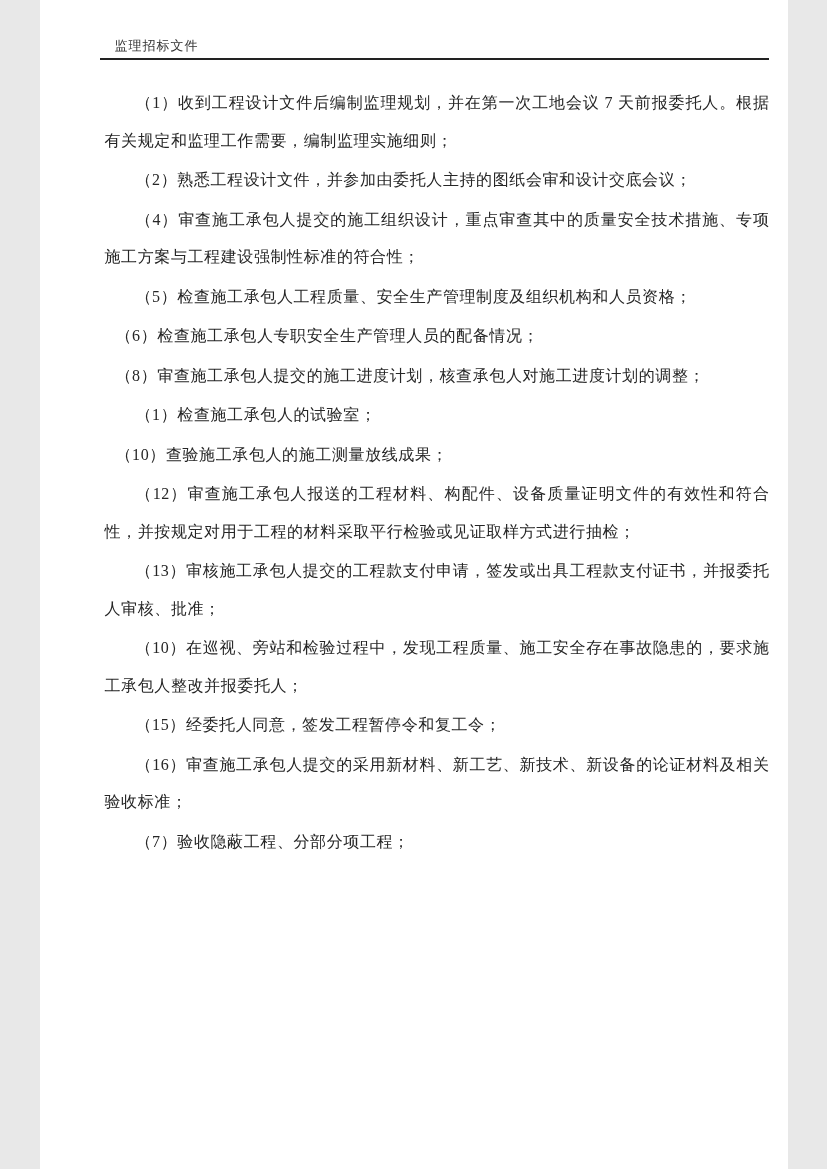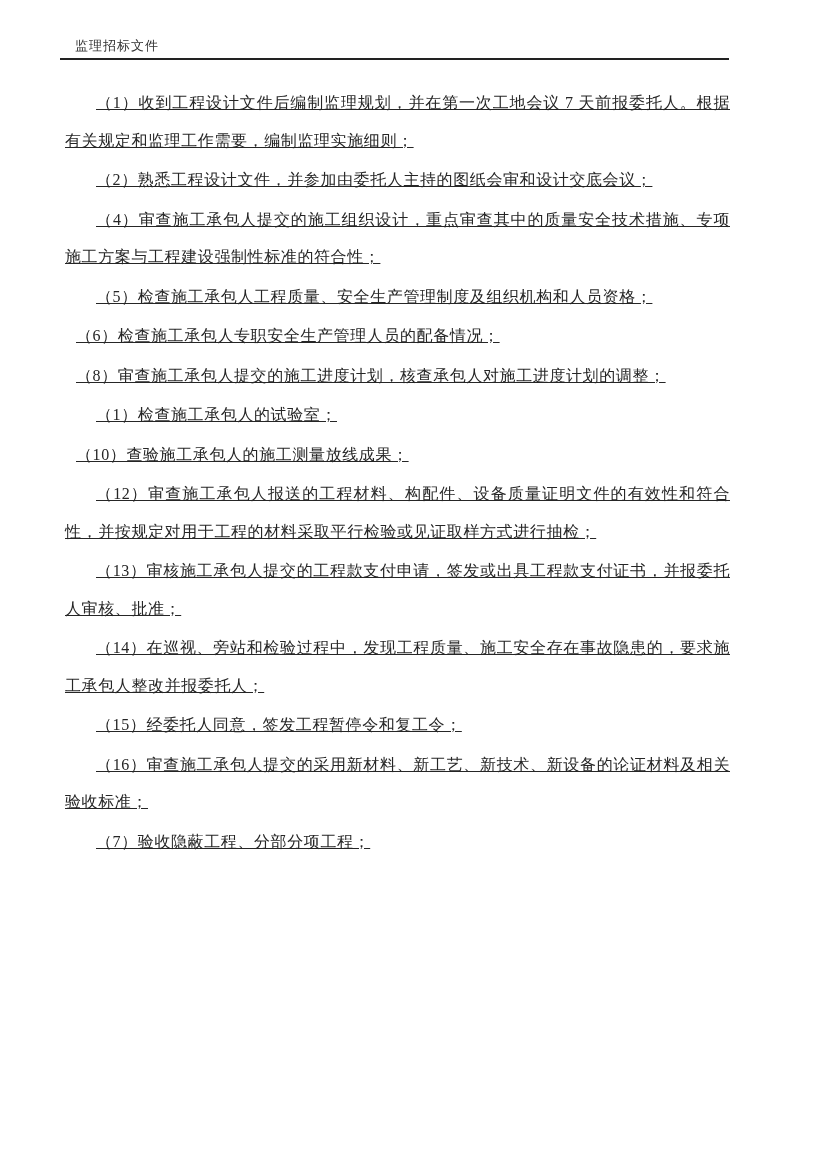--- a/index.html
+++ b/index.html
@@ -2,21 +2,21 @@
 <html><head>
 <meta charset="utf-8">
 <style>
   html, body {
     margin: 0;
     padding: 0;
     background: #e8e8e8;
   }
   .page {
     position: relative;
-    width: 827px;
+    width: 748px;
     height: 1169px;
     margin: 0 auto;
     background: #ffffff;
     font-family: "Liberation Serif", "DejaVu Serif", serif;
     color: #262626;
     overflow: hidden;
   }
   .page-header {
     position: absolute;
     top: 36px;
@@ -40,21 +40,20 @@
     width: 665px; 
     font-size: 16px;
     line-height: 37.5px;
     letter-spacing: 0.6px;
     text-align: justify;
     text-justify: inter-ideograph;
   }
   .document-body p {
     margin: 0 0 2px 0;
     padding: 0;
-    text-decoration: underline;
   }
   .indent-2 { text-indent: 31px; }  
   .indent-1 { text-indent: 11px; }  
 </style>
 </head>
 <body>
 
 <div class="page">
 
   <div class="page-header">
@@ -65,19 +64,19 @@
     <p class="indent-2">（1）收到工程设计文件后编制监理规划，并在第一次工地会议 7 天前报委托人。根据有关规定和监理工作需要，编制监理实施细则；</p>
     <p class="indent-2">（2）熟悉工程设计文件，并参加由委托人主持的图纸会审和设计交底会议；</p>
     <p class="indent-2">（4）审查施工承包人提交的施工组织设计，重点审查其中的质量安全技术措施、专项施工方案与工程建设强制性标准的符合性；</p>
     <p class="indent-2">（5）检查施工承包人工程质量、安全生产管理制度及组织机构和人员资格；</p>
     <p class="indent-1">（6）检查施工承包人专职安全生产管理人员的配备情况；</p>
     <p class="indent-1">（8）审查施工承包人提交的施工进度计划，核查承包人对施工进度计划的调整；</p>
     <p class="indent-2">（1）检查施工承包人的试验室；</p>
     <p class="indent-1">（10）查验施工承包人的施工测量放线成果；</p>
     <p class="indent-2">（12）审查施工承包人报送的工程材料、构配件、设备质量证明文件的有效性和符合性，并按规定对用于工程的材料采取平行检验或见证取样方式进行抽检；</p>
     <p class="indent-2">（13）审核施工承包人提交的工程款支付申请，签发或出具工程款支付证书，并报委托人审核、批准；</p>
-    <p class="indent-2">（14）在巡视、旁站和检验过程中，发现工程质量、施工安全存在事故隐患的，要求施工承包人整改并报委托人；</p>
+    <p class="indent-2">（10）在巡视、旁站和检验过程中，发现工程质量、施工安全存在事故隐患的，要求施工承包人整改并报委托人；</p>
     <p class="indent-2">（15）经委托人同意，签发工程暂停令和复工令；</p>
     <p class="indent-2">（16）审查施工承包人提交的采用新材料、新工艺、新技术、新设备的论证材料及相关验收标准；</p>
     <p class="indent-2">（7）验收隐蔽工程、分部分项工程；</p>
   </div>
 
 </div>
 
 </body></html>

